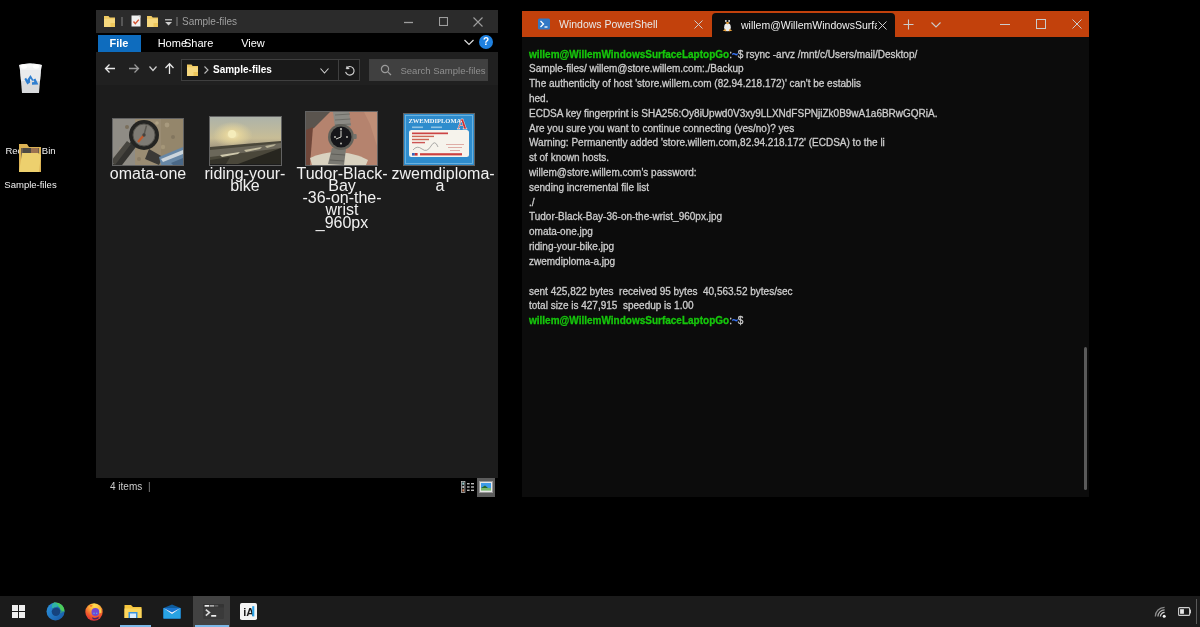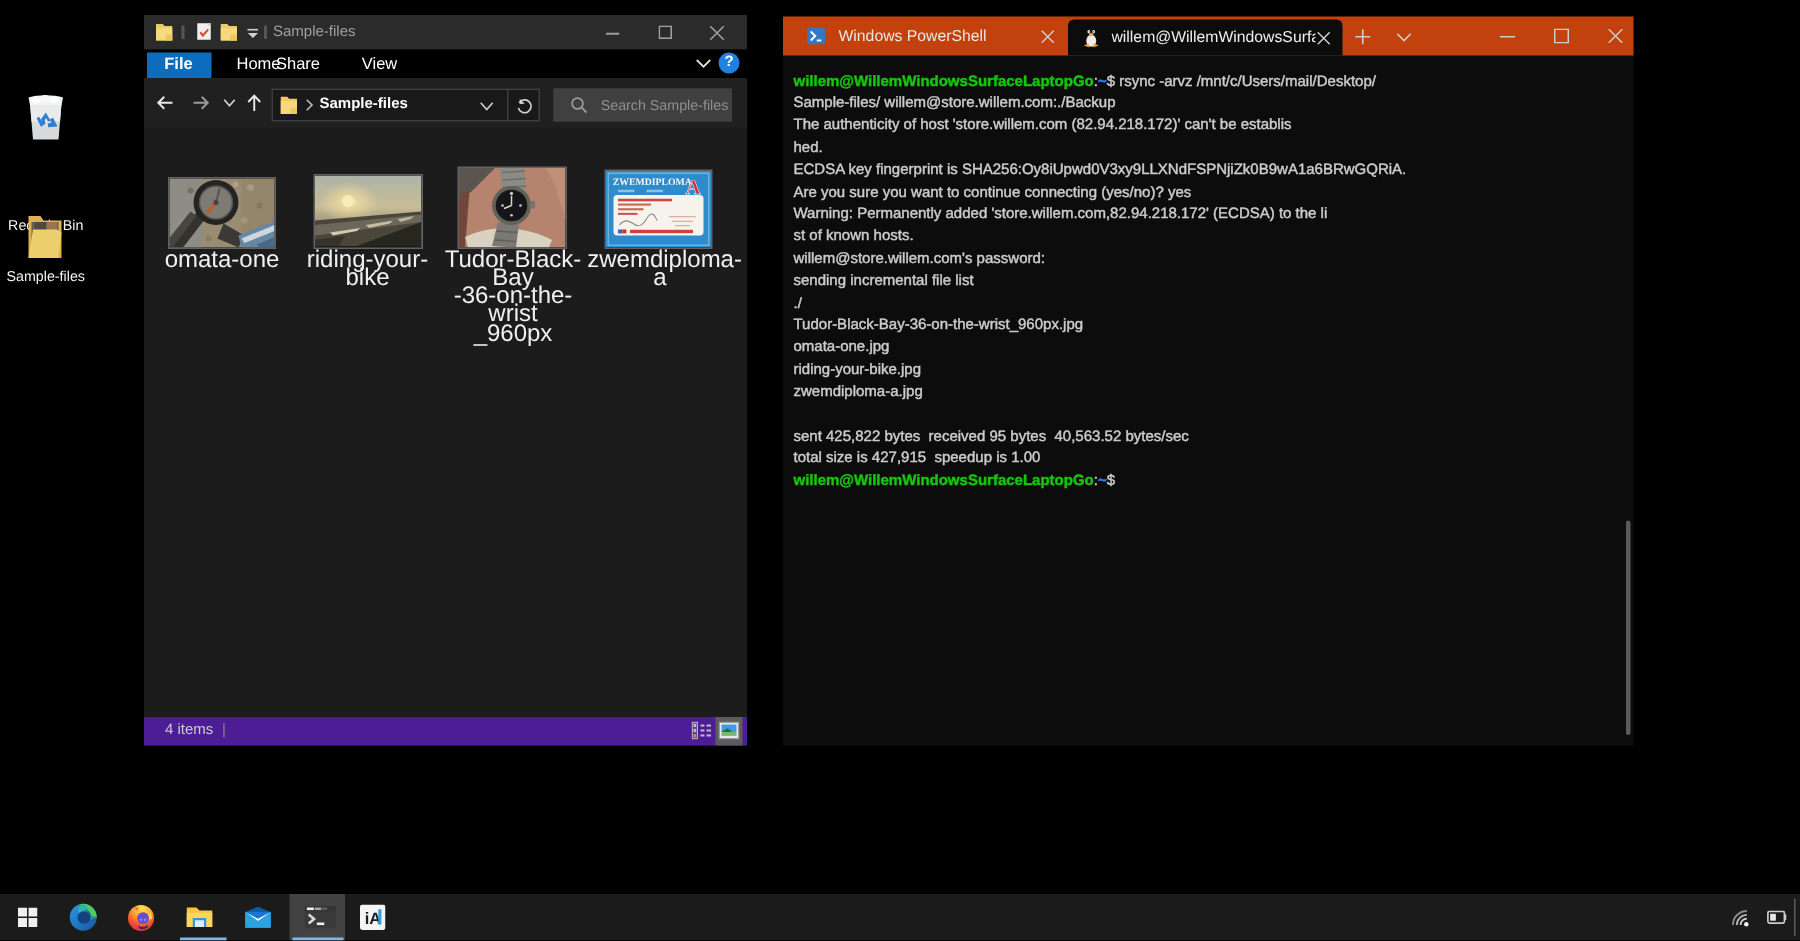--- a/index.html
+++ b/index.html
@@ -4,21 +4,21 @@
 <style>
 html,body{margin:0;padding:0;}
 body{width:1200px;height:627px;background:#000;font-family:"Liberation Sans",sans-serif;position:relative;overflow:hidden;}
 .abs{position:absolute;}
 
 #explorer{position:absolute;left:96px;top:10px;width:402px;height:487px;background:#1c1c1c;}
 #ex-title{position:absolute;left:0;top:0;width:100%;height:23px;background:#2b2b2b;}
 #ex-menu{position:absolute;left:0;top:23px;width:100%;height:19px;background:#000;}
 #ex-addr{position:absolute;left:0;top:42px;width:100%;height:33px;background:#202020;}
 #ex-content{position:absolute;left:0;top:75px;width:100%;height:393px;background:#1c1c1c;}
-#ex-status{position:absolute;left:0;top:468px;width:100%;height:19px;background:#4c1d95;color:#ccc;font-size:10px;}
+#ex-status{position:absolute;left:0;top:468px;width:100%;height:19px;background:#000000;color:#ccc;font-size:10px;}
 .mtab{position:absolute;top:1px;height:18px;line-height:18px;color:#fff;font-size:11px;}
 .wbtn{position:absolute;top:0;width:34px;height:23px;display:flex;align-items:center;justify-content:center;}
 .thumbimg{position:absolute;outline:1px solid #626262;}
 .tlabel{position:absolute;color:#f0f0f0;font-size:16px;line-height:12.3px;text-align:center;}
 
 #term{position:absolute;left:522px;top:11px;width:567px;height:486px;background:#0c0c0c;}
 #term-bar{position:absolute;left:0;top:0;width:100%;height:26px;background:#c2410c;}
 #term-pre{position:absolute;left:7px;top:36.5px;margin:0;font-family:Liberation Sans, sans-serif;font-size:10px;line-height:14.82px;color:#cccccc;white-space:pre;-webkit-text-stroke:0.3px currentColor;}
 .g{color:#16c60c;font-weight:bold;}
 .bl{color:#3b78ff;font-weight:bold;}

